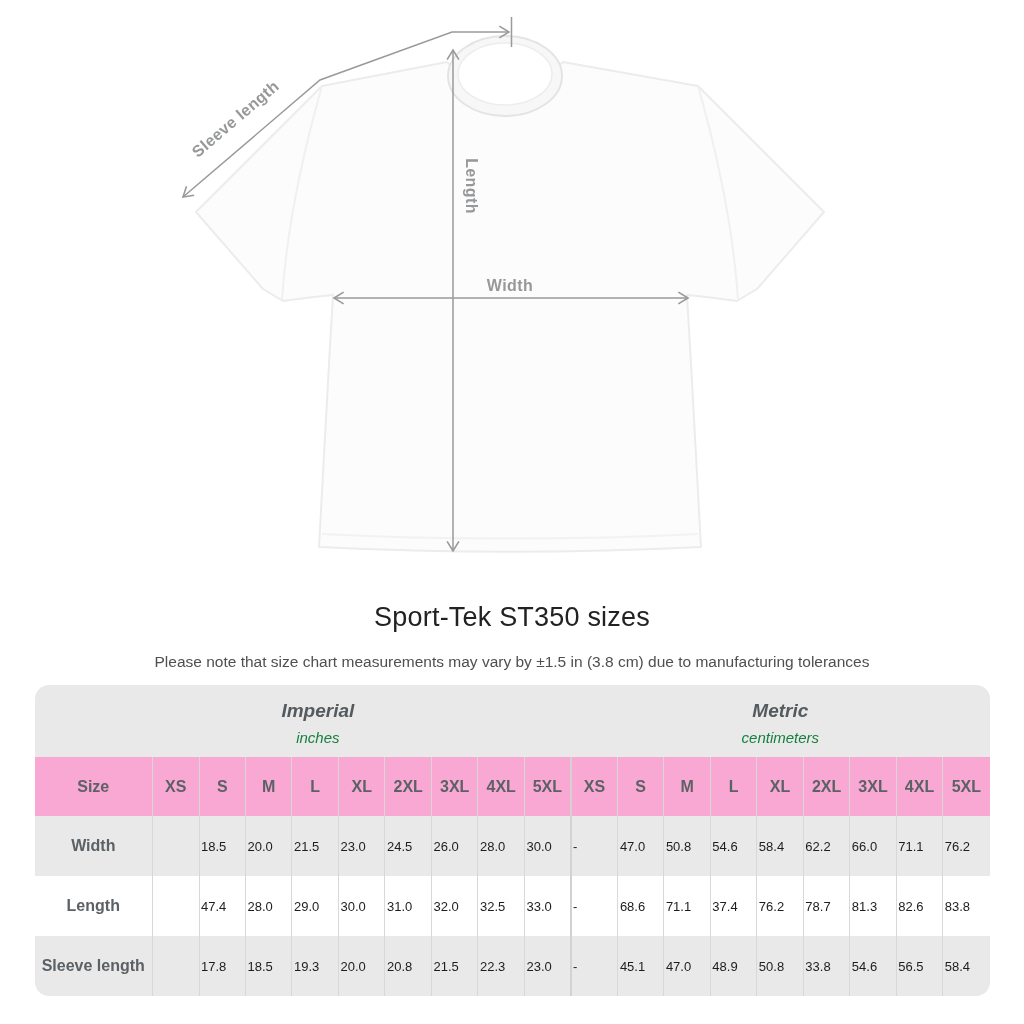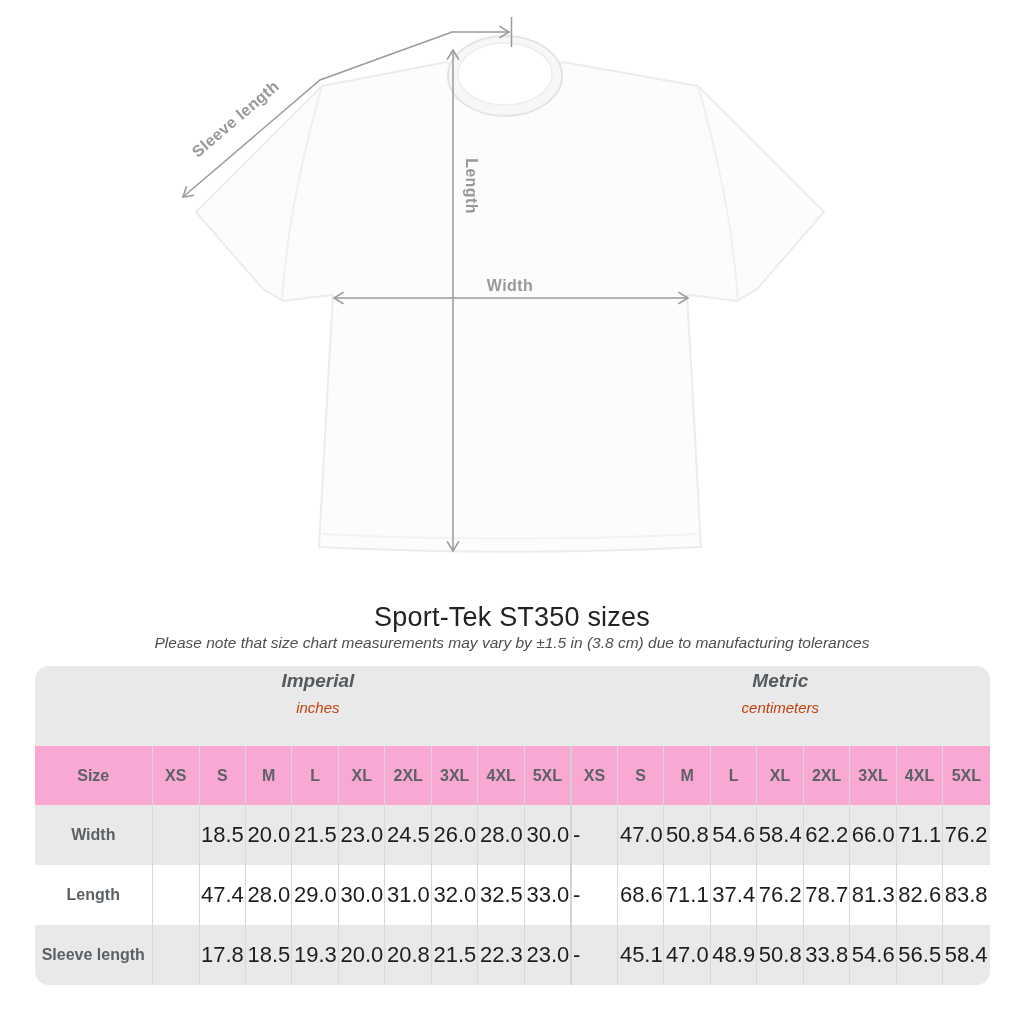--- a/index.html
+++ b/index.html
@@ -4,42 +4,42 @@
 <style>
   html,body{margin:0;padding:0;background:#ffffff;}
   body{width:1024px;height:1024px;font-family:"Liberation Sans","DejaVu Sans",sans-serif;-webkit-font-smoothing:antialiased;}
   .page{width:1024px;height:1024px;overflow:hidden;background:#fff;}
 
   
   .diagram{display:block;width:1024px;height:588px;}
 
   
   h1.title{margin:14px 0 0;text-align:center;font-size:27px;font-weight:normal;color:#222;letter-spacing:.2px;}
-  p.subtitle{margin:1px 0 0;text-align:center;font-style:italic;font-size:15.5px;color:#4f4f4f;}
+  p.subtitle{margin:20px 0 0;text-align:center;font-size:15.5px;color:#4f4f4f;}
 
   
   .table-wrap{width:955px;margin:14px auto 0;border-radius:14px;overflow:hidden;}
-  .units-band{display:flex;background:#e9e9e9;height:80px;box-sizing:border-box;padding-top:4px;}
+  .units-band{display:flex;background:#e9e9e9;height:72px;box-sizing:border-box;padding-top:15px;}
   .group{text-align:center;box-sizing:border-box;}
   .group-imperial{width:56.2%;padding-left:30px;}
   .group-metric{width:43.8%;}
   .g-label{font-style:italic;font-weight:bold;font-size:19px;color:#545a5e;}
-  .g-unit{font-style:italic;font-size:15px;color:#c2410c;margin-top:7px;}
+  .g-unit{font-style:italic;font-size:15px;color:#15803d;margin-top:7px;}
 
   table.sizes{width:100%;border-collapse:collapse;table-layout:fixed;}
   table.sizes col.c-label{width:12.36%;}
   table.sizes tr{height:60px;}
   table.sizes tr.r-size{height:59px;background:#f9a8d4;}
   table.sizes tr.r-white{background:#ffffff;}
   table.sizes tr.r-gray{background:#e9e9e9;}
   table.sizes th,table.sizes td{text-align:center;vertical-align:middle;padding:0;}
   table.sizes tr > *:not(:first-child){border-left:1px solid #d8d8d8;}
   table.sizes tr > *:nth-child(11){border-left:2px solid #d2d2d2;}
   table.sizes th{font-weight:bold;font-size:16px;color:#5c6165;}
-  table.sizes td{font-size:22px;color:#1d1d1f;font-weight:normal;padding-left:48px;}
+  table.sizes td{font-size:13px;color:#1d1d1f;font-weight:normal;padding-left:48px;}
 </style>
 </head>
 <body>
 
 <div class="page">
 
   <svg class="diagram" viewBox="0 0 1024 588">
     <defs>
       <marker id="arr" viewBox="-12 -7 14 14" refX="0" refY="0" markerWidth="11" markerHeight="10" orient="auto-start-reverse">
         <path d="M -9 -5.5 L 0 0 L -9 5.5" fill="none" stroke="#9a9a9a" stroke-width="1.5"></path>

